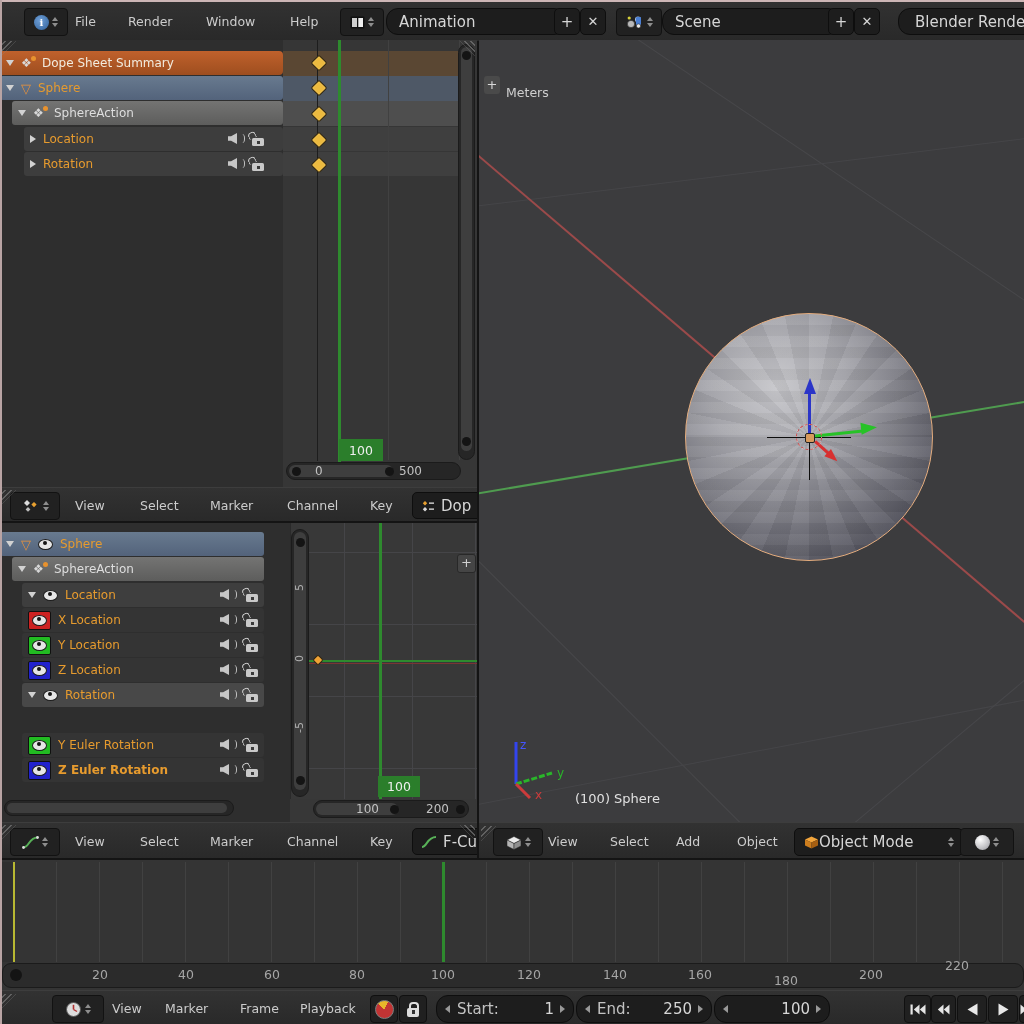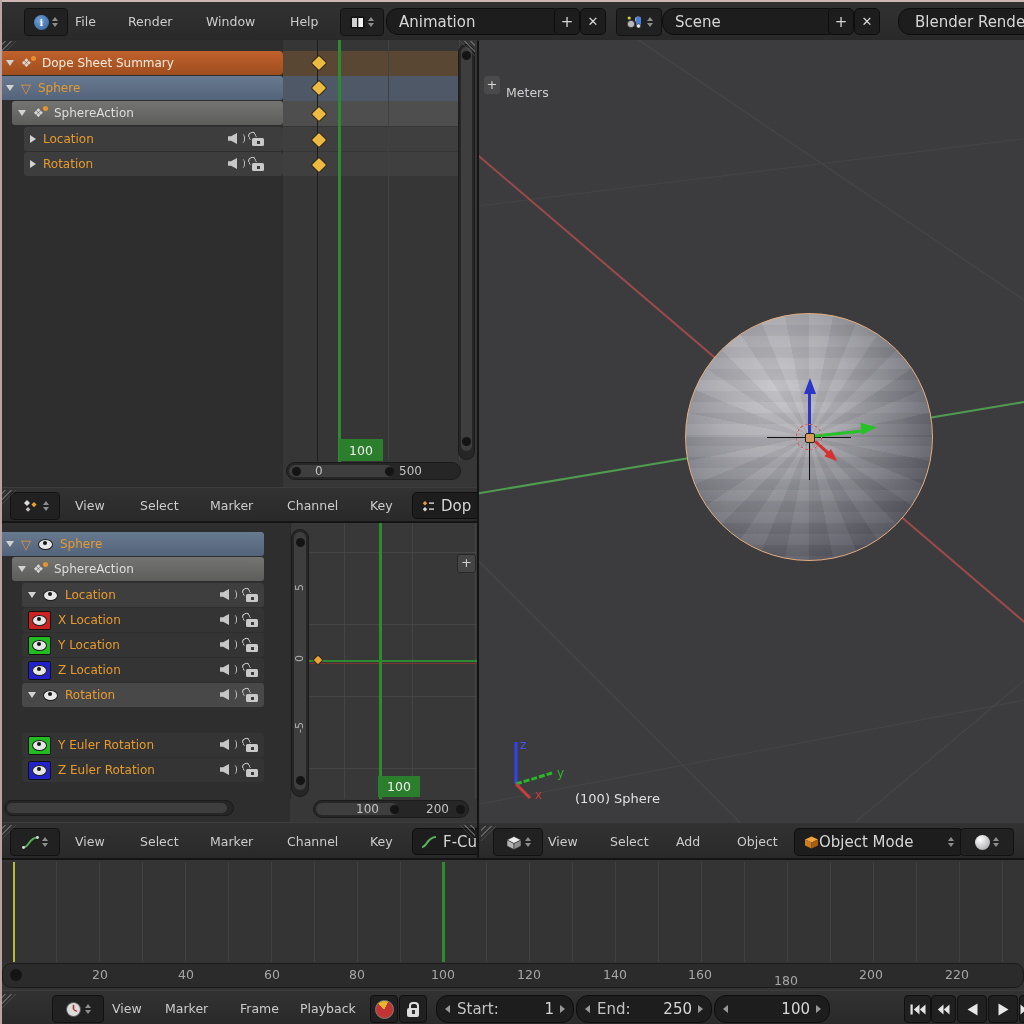--- a/index.html
+++ b/index.html
@@ -270,21 +270,21 @@
     </div>
     <div class="chrow" style="left:22px;top:210px;width:242px;background:#343434;">
       <span class="swatch" style="background:#22bb22;">
           <span class="eye"></span>
         </span>
       <span class="otext">Y Euler Rotation</span>
       <span class="spk" style="left:198px;top:6px;"></span>
         <span class="spkw" style="left:209px;top:7px;"></span>
       <span class="lck" style="left:224px;top:11px;"></span>
     </div>
-    <div class="chrow" style="left:22px;top:235px;width:242px;background:#343434;">
+    <div class="chrow" style="left:22px;top:235px;width:242px;background:#343434;font-weight:bold;">
       <span class="swatch" style="background:#2222cc;">
           <span class="eye"></span>
         </span>
       <span class="otext">Z Euler Rotation</span>
       <span class="spk" style="left:198px;top:6px;"></span>
         <span class="spkw" style="left:209px;top:7px;"></span>
       <span class="lck" style="left:224px;top:11px;"></span>
     </div>
 
     <div class="sbtrack" style="left:4px;top:277px;width:228px;height:14px;">
@@ -443,21 +443,21 @@
     <span class="tick" style="left:100px;top:107px;">20</span>
     <span class="tick" style="left:186px;top:107px;">40</span>
     <span class="tick" style="left:272px;top:107px;">60</span>
     <span class="tick" style="left:357px;top:107px;">80</span>
     <span class="tick" style="left:443px;top:107px;">100</span>
     <span class="tick" style="left:529px;top:107px;">120</span>
     <span class="tick" style="left:615px;top:107px;">140</span>
     <span class="tick" style="left:700px;top:107px;">160</span>
     <span class="tick" style="left:786px;top:107px;margin-top:6px;">180</span>
     <span class="tick" style="left:871px;top:107px;">200</span>
-    <span class="tick" style="left:957px;top:107px;">220</span>
+    <span class="tick" style="left:957px;top:98px;">220</span>
   </div>
 
   <div class="ebar" style="left:0;top:990px;width:1024px;height:34px;">
     <div class="iconbtn" style="left:52px;top:4px;width:50px;height:26px;">
       <svg width="17" height="17">
         <circle cx="8.5" cy="8.5" r="7" fill="#dcdcdc" stroke="#555" stroke-width="1"></circle>
         <line x1="8.5" y1="8.5" x2="8.5" y2="3.8" stroke="#b03030" stroke-width="1.6"></line>
         <line x1="8.5" y1="8.5" x2="12" y2="10.5" stroke="#b03030" stroke-width="1.4"></line>
       </svg>
       <span class="stp">

